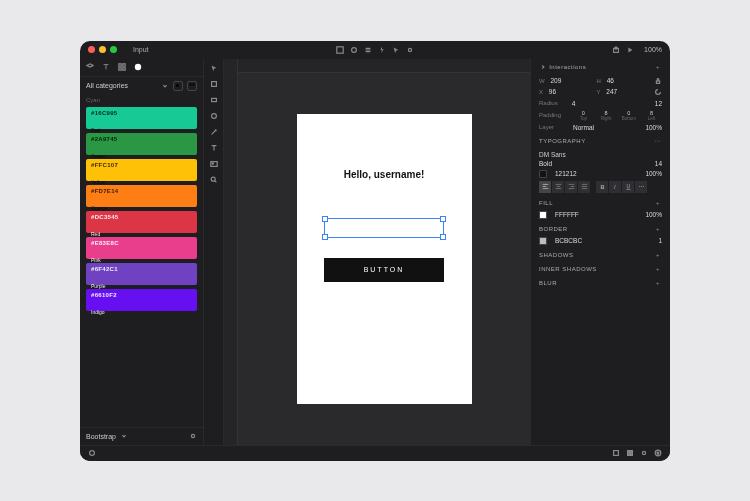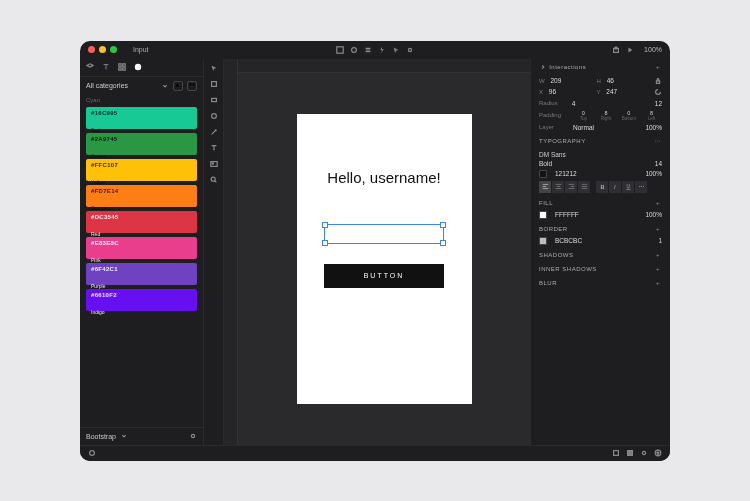--- a/index.html
+++ b/index.html
@@ -30,21 +30,21 @@
 .sw-name { font-size: 5px; color: rgba(0,0,0,0.6); margin-top: 1px; position: relative; top: 10px; }
 .swatch.light .sw-code, .swatch.light .sw-name { color: rgba(255,255,255,0.9); }
 .bottom-row { height: 18px; border-top: 1px solid #2a2a2d; display: flex; align-items: center; padding: 0 6px; gap: 4px; }
 .toolstrip { width: 20px; background: #1e1e21; display: flex; flex-direction: column; align-items: center; padding: 4px 0; gap: 6px; border-right: 1px solid #2a2a2d; }
 .toolstrip .icn { width: 10px; height: 10px; }
 .canvas-area { flex: 1; background: #2a2a2d; position: relative; display: flex; }
 .ruler-h { position: absolute; top: 0; left: 14px; right: 0; height: 14px; background: #252528; border-bottom: 1px solid #333; }
 .ruler-v { position: absolute; top: 0; left: 0; bottom: 0; width: 14px; background: #252528; border-right: 1px solid #333; }
 .canvas-inner { position: absolute; top: 14px; left: 14px; right: 0; bottom: 0; display: flex; align-items: center; justify-content: center; }
 .artboard { width: 175px; height: 290px; background: #fff; display: flex; flex-direction: column; align-items: center; padding-top: 55px; }
-.hello { font-size: 15px; font-weight: 400; color: #111; }
+.hello { font-size: 10px; font-weight: 700; color: #111; }
 .input { width: 120px; height: 20px; border: 1px solid #3b82f6; margin-top: 38px; position: relative; }
 .input::before, .input::after { content: ''; position: absolute; width: 4px; height: 4px; background: #fff; border: 1px solid #3b82f6; }
 .input::before { top: -3px; left: -3px; }
 .input::after { top: -3px; right: -3px; }
 .handles-b::before, .handles-b::after { content: ''; position: absolute; width: 4px; height: 4px; background: #fff; border: 1px solid #3b82f6; }
 .handles-b::before { bottom: -3px; left: -3px; }
 .handles-b::after { bottom: -3px; right: -3px; }
 .button { width: 120px; height: 24px; background: #111; color: #fff; display: flex; align-items: center; justify-content: center; font-size: 7px; letter-spacing: 2px; margin-top: 20px; }
 .rightpanel { width: 140px; background: #1e1e21; border-left: 1px solid #2a2a2d; padding: 4px 8px; overflow: hidden; font-size: 6.5px; }
 .sec { margin-bottom: 6px; }

